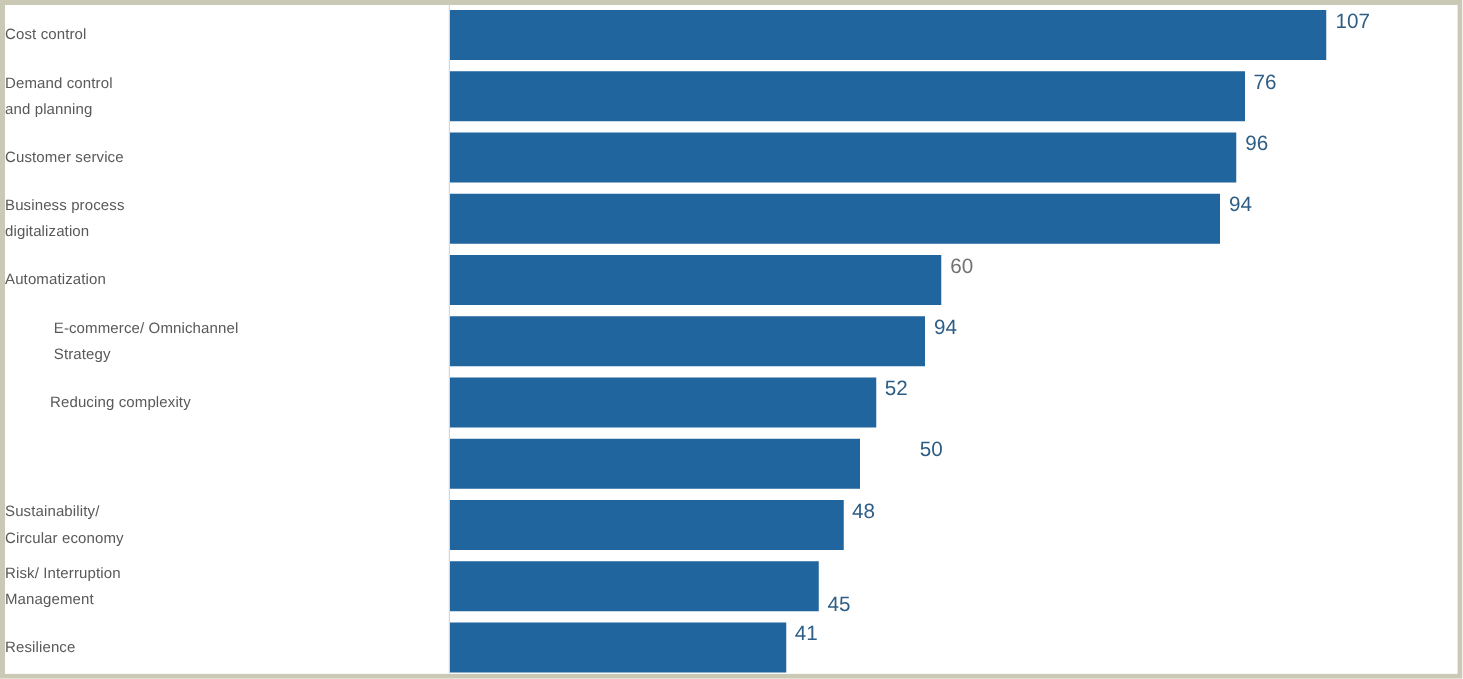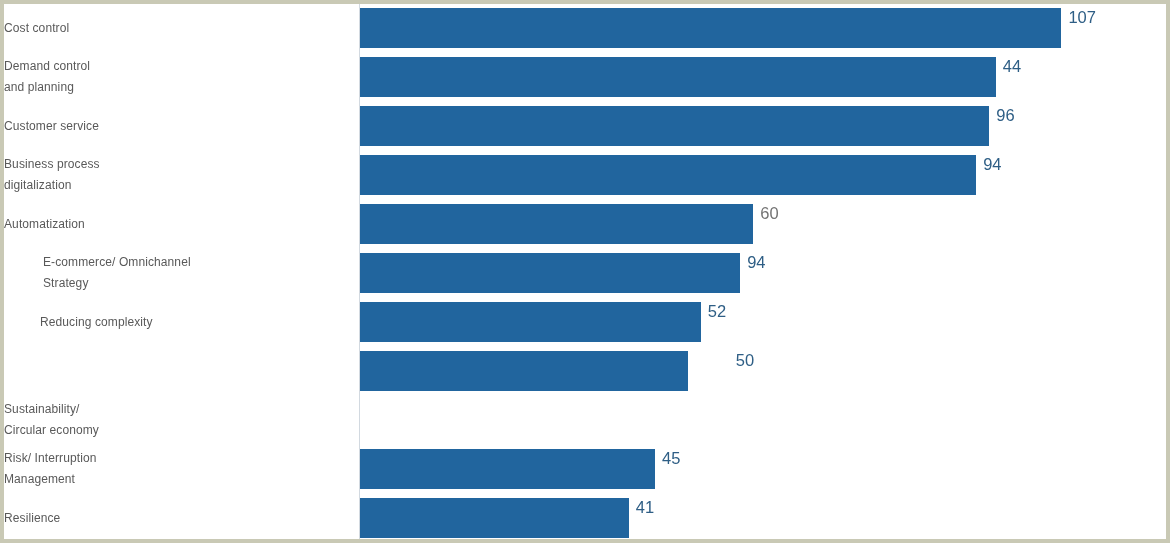--- a/index.html
+++ b/index.html
@@ -110,21 +110,21 @@
           <div class="bar" style="width: 701.385px; background: rgb(33, 101, 158);"></div>
           <div class="bar-value" style="color: rgb(46, 94, 133);">107</div>
         </div>
       </div>
 
       <div class="bar-row">
         <div class="cat-label" style="color: rgb(89, 89, 89);">Demand control
 and planning</div>
         <div class="bar-wrap">
           <div class="bar" style="width: 635.835px; background: rgb(33, 101, 158);"></div>
-          <div class="bar-value" style="color: rgb(46, 94, 133);">44</div>
+          <div class="bar-value" style="color: rgb(46, 94, 133);">76</div>
         </div>
       </div>
 
       <div class="bar-row">
         <div class="cat-label" style="color: rgb(89, 89, 89);">Customer service</div>
         <div class="bar-wrap">
           <div class="bar" style="width: 629.28px; background: rgb(33, 101, 158);"></div>
           <div class="bar-value" style="color: rgb(46, 94, 133);">96</div>
         </div>
       </div>
@@ -166,28 +166,32 @@
       <div class="bar-row">
         <div class="bar-wrap">
           <div class="bar" style="width: 327.75px; background: rgb(33, 101, 158);"></div>
           <div class="bar-value" style="color: rgb(46, 94, 133); margin-left: 48px;">50</div>
         </div>
       </div>
 
       <div class="bar-row">
         <div class="cat-label" style="color: rgb(89, 89, 89);">Sustainability/
 Circular economy</div>
+        <div class="bar-wrap">
+          <div class="bar" style="width: 314.64px; background: rgb(33, 101, 158);"></div>
+          <div class="bar-value" style="color: rgb(46, 94, 133);">48</div>
+        </div>
       </div>
 
       <div class="bar-row">
         <div class="cat-label" style="color: rgb(89, 89, 89);">Risk/ Interruption
 Management</div>
         <div class="bar-wrap">
           <div class="bar" style="width: 294.975px; background: rgb(33, 101, 158);"></div>
-          <div class="bar-value" style="color: rgb(46, 94, 133);">45</div>
+          <div class="bar-value" style="color: rgb(46, 94, 133); margin-top: 26px;">45</div>
         </div>
       </div>
 
       <div class="bar-row">
         <div class="cat-label" style="color: rgb(89, 89, 89);">Resilience</div>
         <div class="bar-wrap">
           <div class="bar" style="width: 268.755px; background: rgb(33, 101, 158);"></div>
           <div class="bar-value" style="color: rgb(46, 94, 133);">41</div>
         </div>
       </div>

